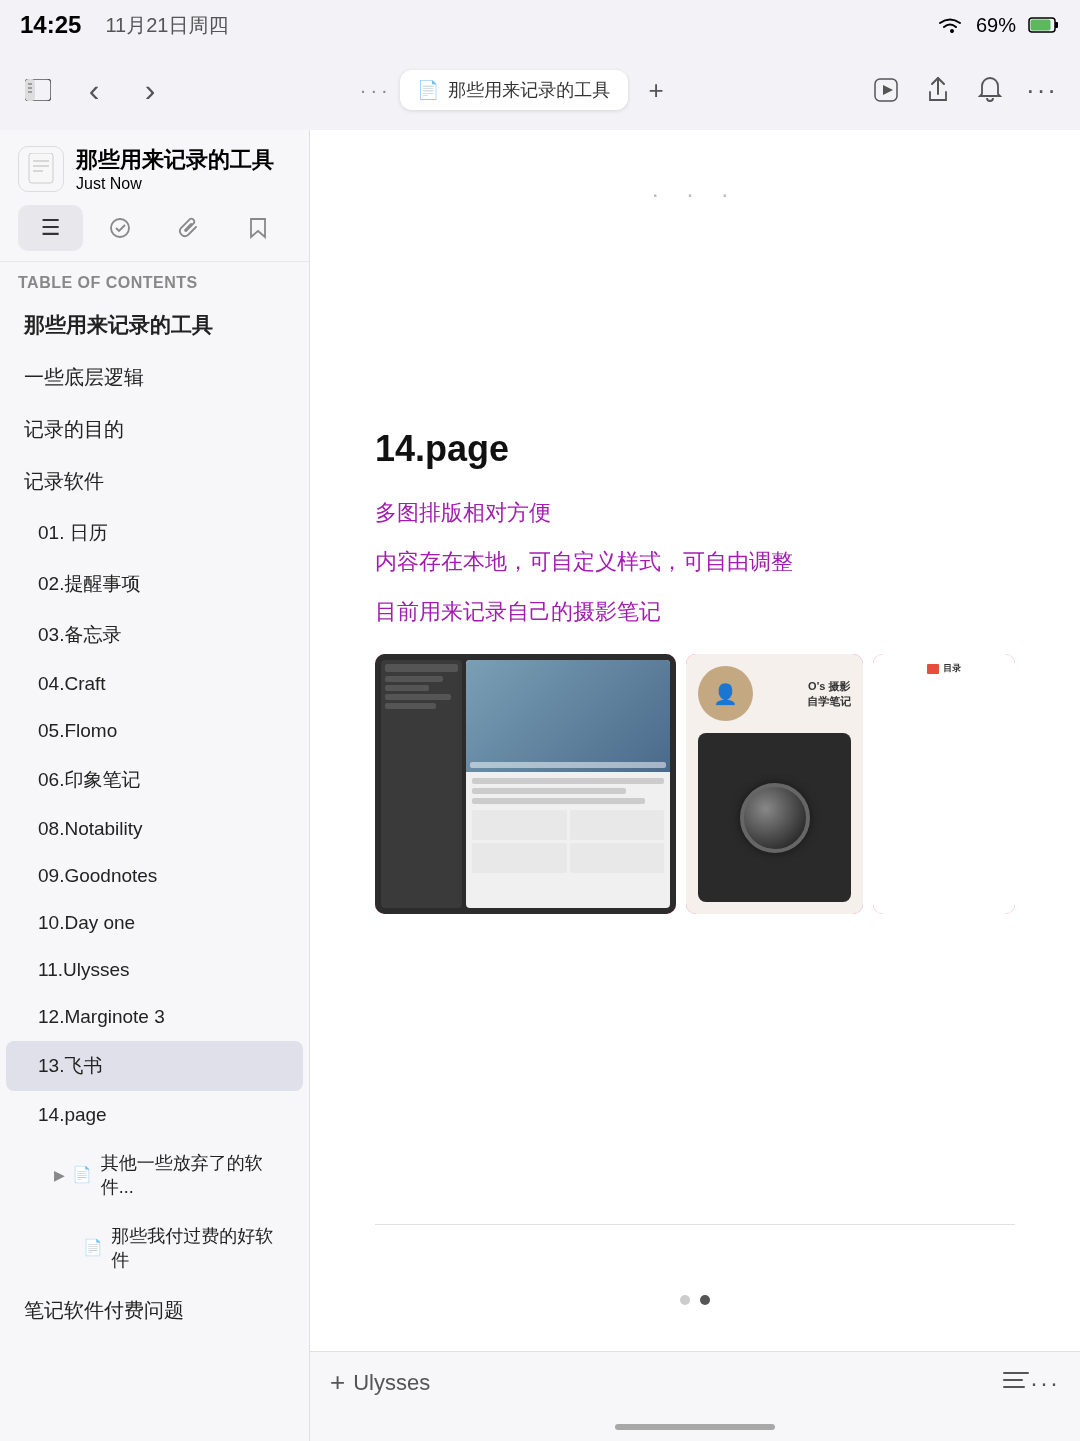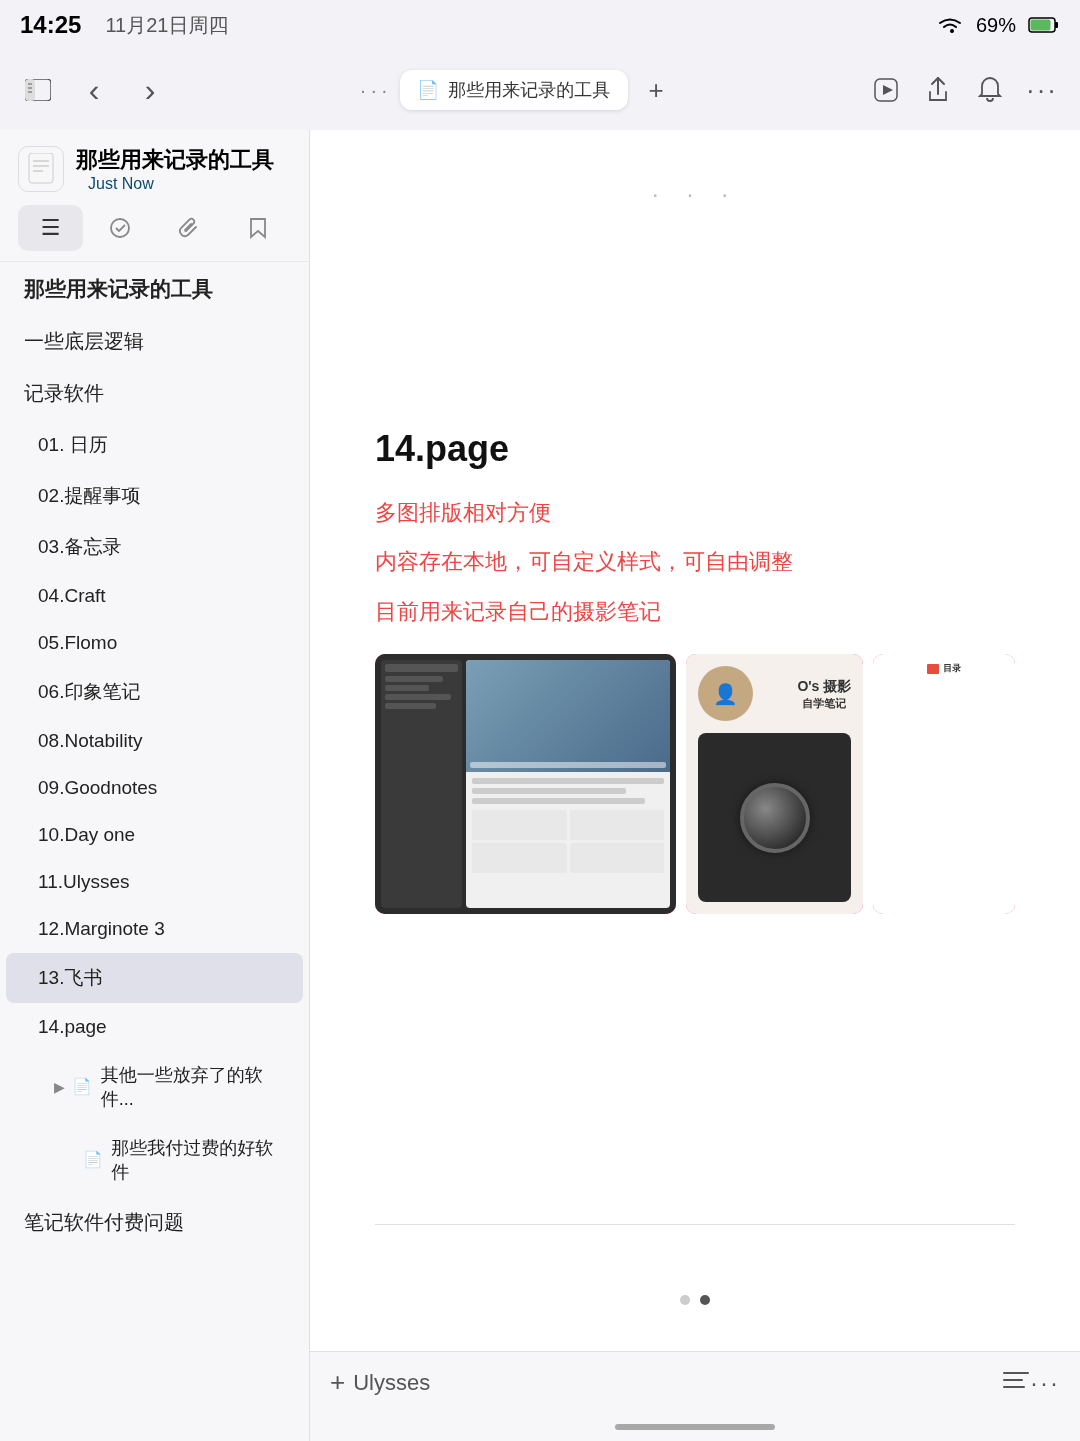--- a/index.html
+++ b/index.html
@@ -153,22 +153,21 @@
       font-size: 22px;
     }
     .doc-title {
       font-size: 22px;
       font-weight: 600;
       color: #000;
       line-height: 1.3;
     }
     .doc-subtitle {
       font-size: 16px;
-      color: #0c4a6e;
-      margin-left: 12px;
+      color: #000000;
     }
     .sidebar-tabs {
       display: flex;
       gap: 4px;
       margin-top: 12px;
     }
     .sidebar-tab {
       flex: 1;
       height: 46px;
       border-radius: 10px;
@@ -256,21 +255,21 @@
       margin-bottom: 200px;
     }
     .section-title {
       font-size: 36px;
       font-weight: 800;
       color: #111;
       margin-bottom: 24px;
     }
     .section-body p {
       font-size: 22px;
-      color: #ef4444;
+      color: #a21caf;
       line-height: 1.7;
       margin-bottom: 12px;
     }
     .image-grid {
       display: flex;
       gap: 10px;
       margin-top: 24px;
       margin-bottom: 10px;
     }
     .image-block {
@@ -509,25 +508,27 @@
             </svg>
         </button>
         <button class="sidebar-tab">
           <svg width="18" height="22" viewBox="0 0 18 22">
               <path d="M2 2 L16 2 L16 20 L9 14 L2 20 Z" fill="none" stroke="#888" stroke-width="1.8"></path>
             </svg>
         </button>
       </div>
     </div>
 
+    <div class="toc-label">TABLE OF CONTENTS</div>
 
     <div class="toc-list">
 
       <div class="toc-item bold">那些用来记录的工具</div>
       <div class="toc-item">一些底层逻辑</div>
+      <div class="toc-item">记录的目的</div>
       <div class="toc-item">记录软件</div>
       <div class="toc-item sub">01. 日历</div>
       <div class="toc-item sub">02.提醒事项</div>
       <div class="toc-item sub">03.备忘录</div>
       <div class="toc-item sub">04.Craft</div>
       <div class="toc-item sub">05.Flomo</div>
       <div class="toc-item sub">06.印象笔记</div>
       <div class="toc-item sub">08.Notability</div>
       <div class="toc-item sub">09.Goodnotes</div>
       <div class="toc-item sub">10.Day one</div>
@@ -599,21 +600,21 @@
               </div>
             </div>
           </div>
         </div>
 
         <div class="image-block medium">
           <div class="page-screenshot photo-ui" style="flex-direction:column; padding:12px; justify-content:flex-start;">
             <div style="display:flex; justify-content:space-between; width:100%; margin-bottom:8px;">
               <div style="width:55px; height:55px; border-radius:50%; overflow:hidden; background:#c4a882; display:flex; align-items:center; justify-content:center; font-size:20px; color:#5a3a20;">👤</div>
               <div style="display:flex; flex-direction:column; align-items:center; justify-content:center;">
-                <div style="font-size:14px; font-weight:800; color:#333; text-align:left; line-height:1.3;">O's 摄影</div>
+                <div style="font-size:11px; font-weight:800; color:#333; text-align:left; line-height:1.3;">O's 摄影</div>
                 <div style="font-size:11px; font-weight:800; color:#333; text-align:center; line-height:1.3;">自学笔记</div>
               </div>
             </div>
             <div style="flex:1; width:100%; background:#2a2a2a; border-radius:8px; display:flex; align-items:center; justify-content:center; margin-top:4px;">
               <div style="width:70px; height:70px; border-radius:50%; background:radial-gradient(circle at 35% 35%, #888, #111); border:4px solid #666; box-shadow: 0 0 10px rgba(0,0,0,0.5);"></div>
             </div>
           </div>
         </div>
 
         <div class="image-block small">

